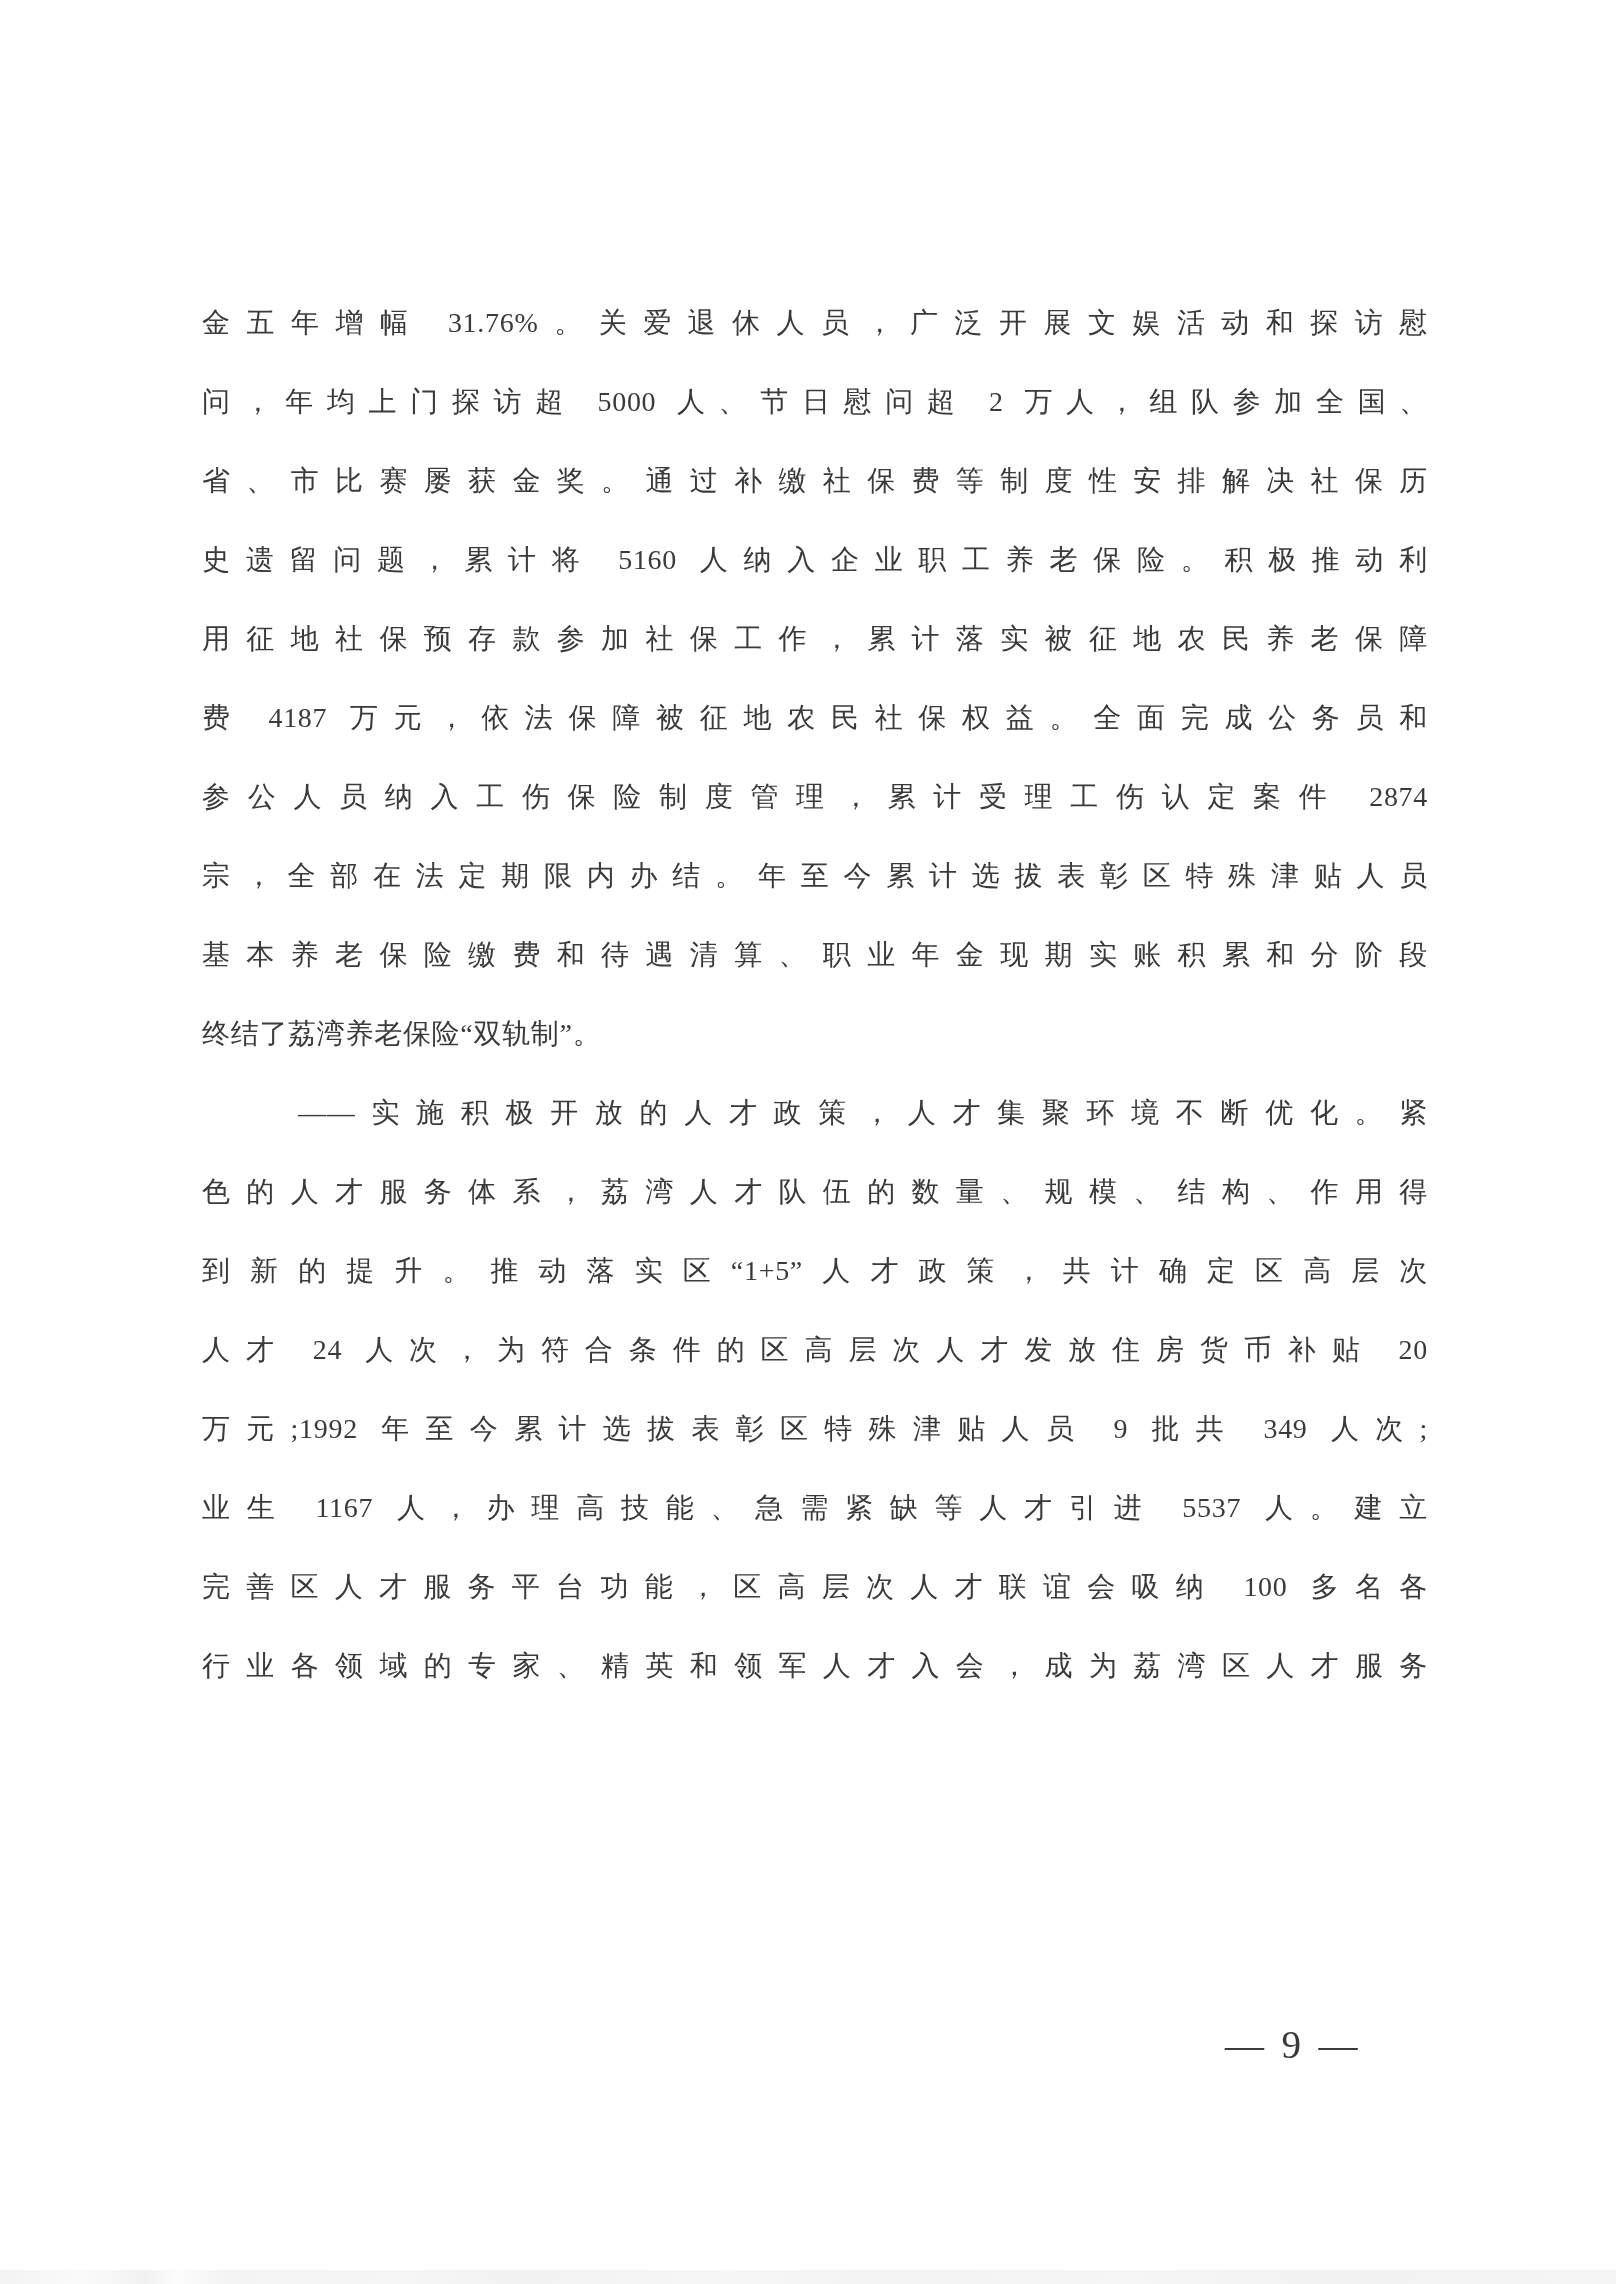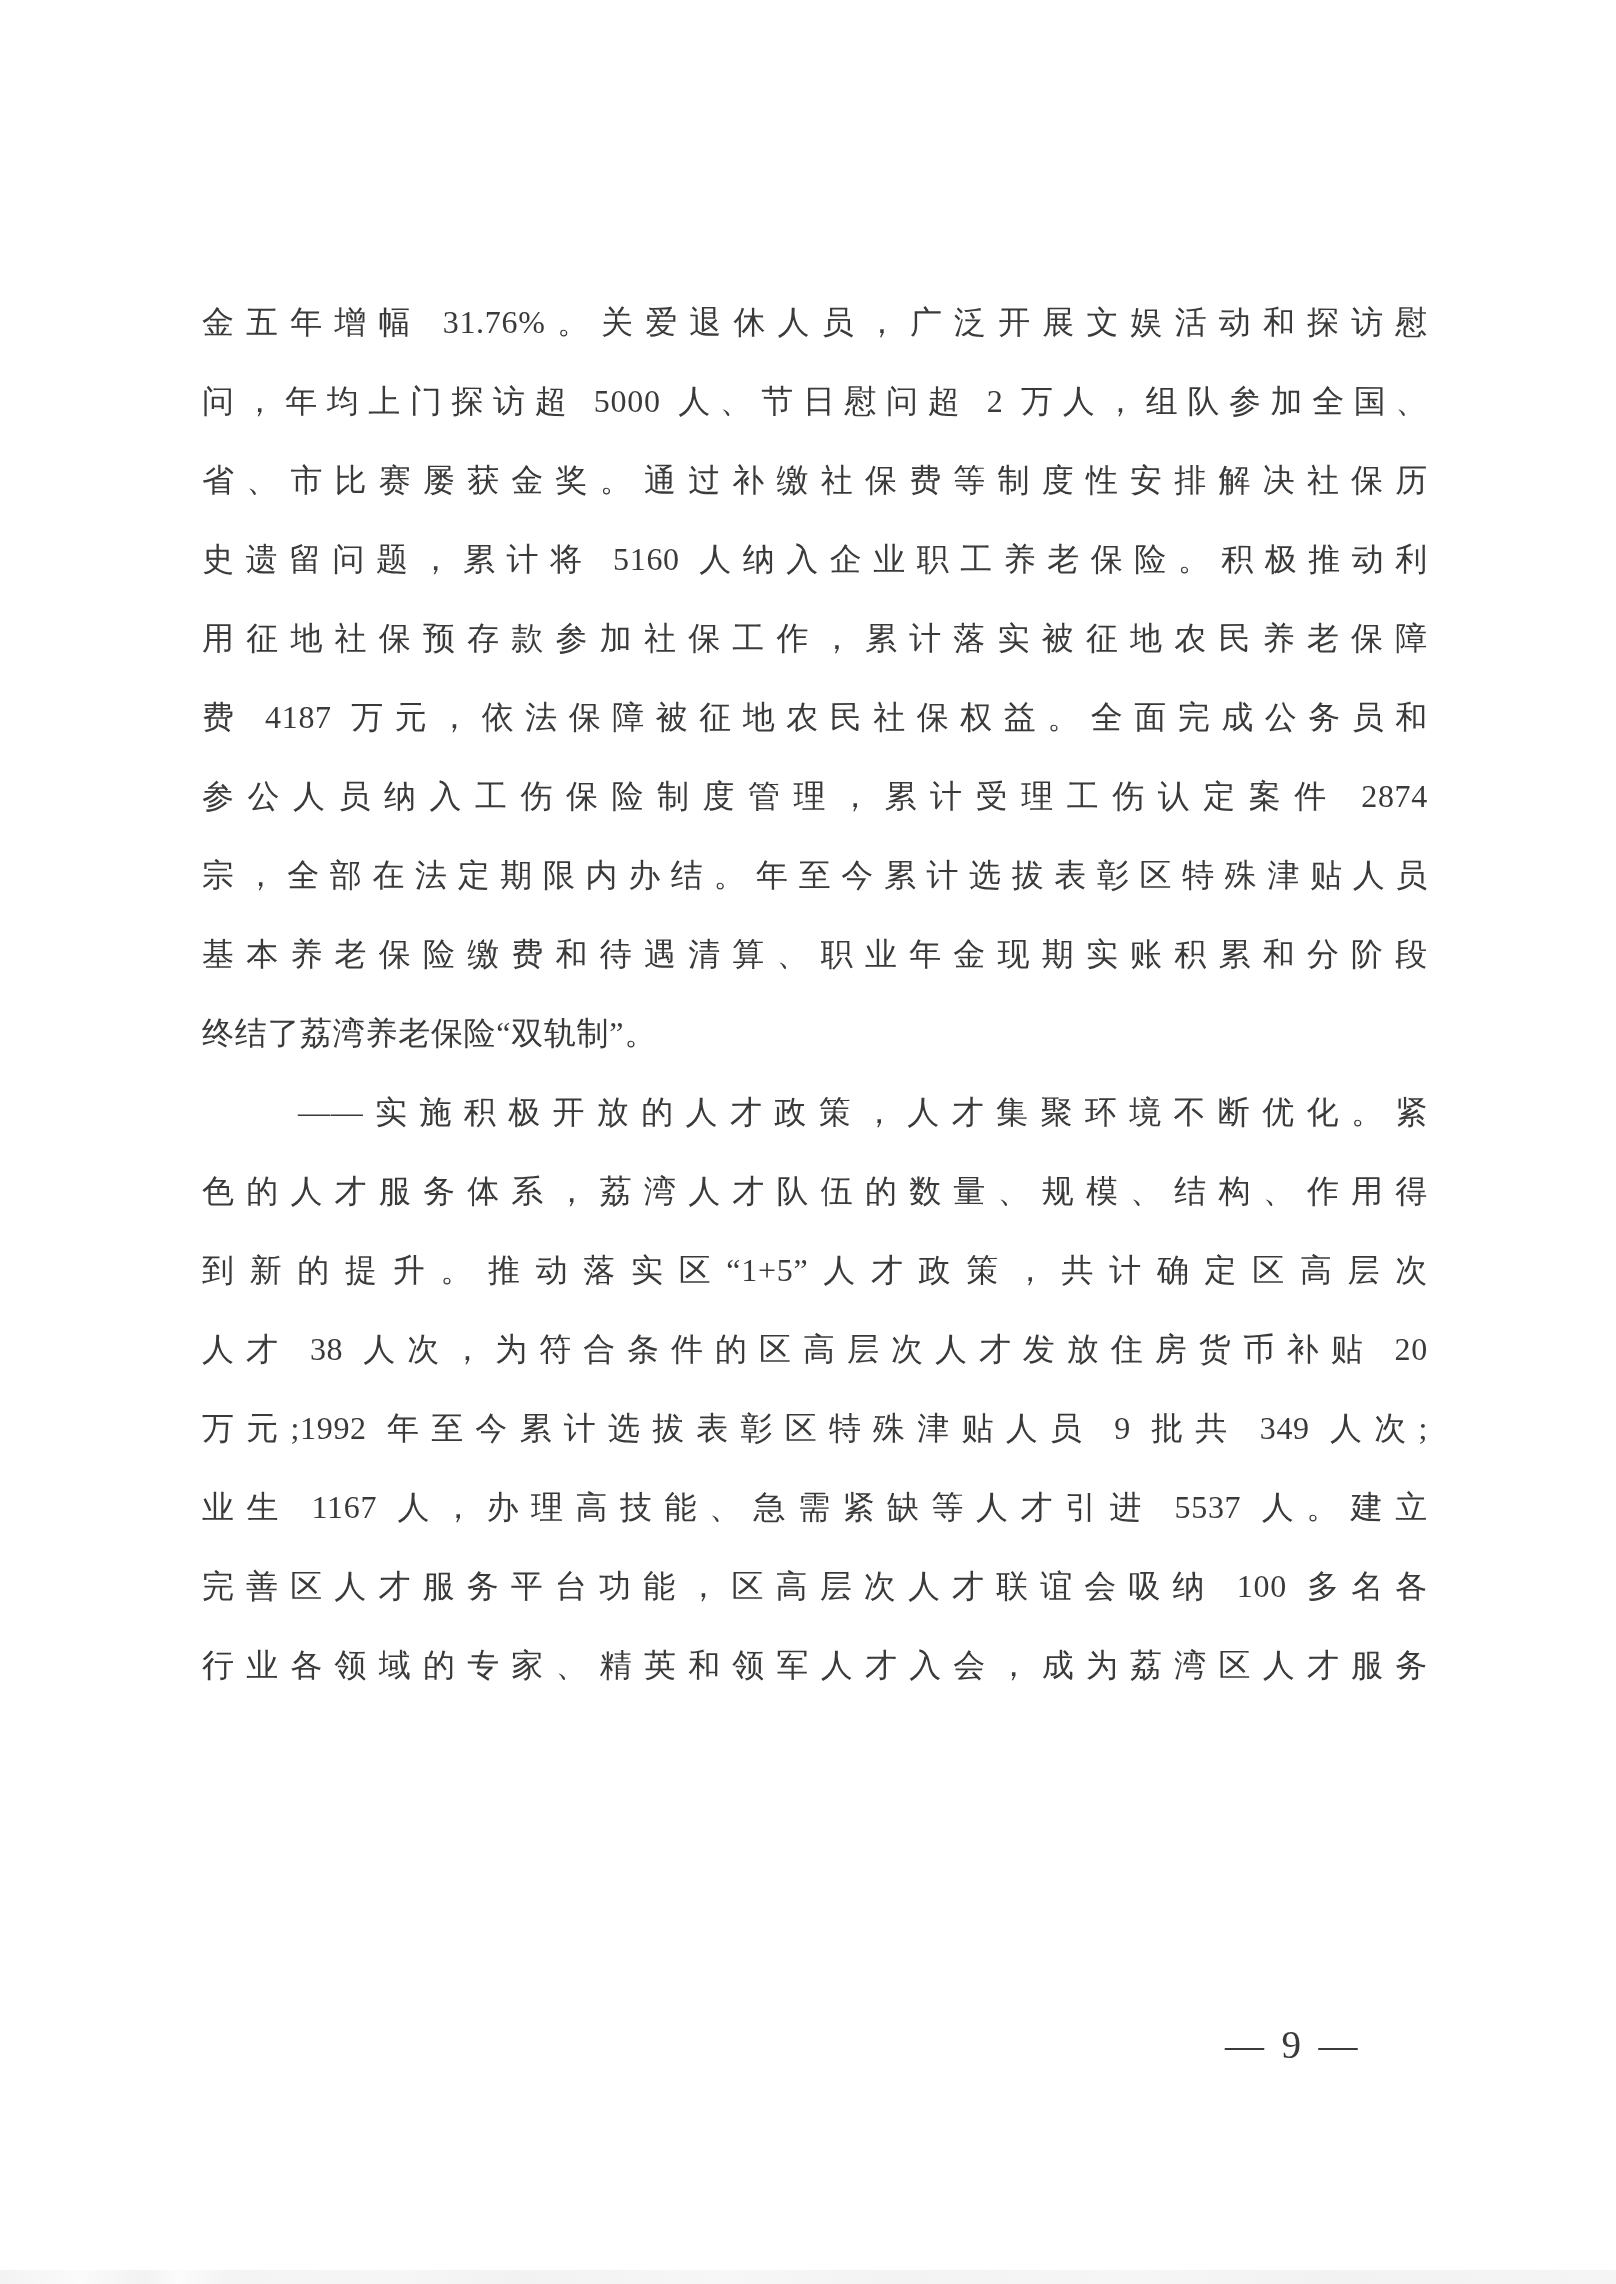--- a/index.html
+++ b/index.html
@@ -24,21 +24,21 @@
       left: 202px;
       top: 283px;
       width: 1226px;
       color: #3a3a3a;
     }
     .para {
       margin: 0;
       padding: 0;
     }
     .line {
-      font-size: 32px;
+      font-size: 28px;
       line-height: 79px;
       height: 79px;
       white-space: nowrap;
       overflow: hidden;
       text-align: justify;
       text-align-last: justify;
       text-justify: inter-character;
       letter-spacing: 0.7px;
     }
     .line.short {
@@ -87,21 +87,21 @@
       <div class="line">参公人员纳入工伤保险制度管理，累计受理工伤认定案件 2874</div>
       <div class="line">宗，全部在法定期限内办结。年至今累计选拔表彰区特殊津贴人员</div>
       <div class="line">基本养老保险缴费和待遇清算、职业年金现期实账积累和分阶段</div>
       <div class="line short">终结了荔湾养老保险“双轨制”。</div>
     </div>
 
     <div class="para">
       <div class="line indent">——实施积极开放的人才政策，人才集聚环境不断优化。紧</div>
       <div class="line">色的人才服务体系，荔湾人才队伍的数量、规模、结构、作用得</div>
       <div class="line">到新的提升。推动落实区“1+5”人才政策，共计确定区高层次</div>
-      <div class="line">人才 38 人次，为符合条件的区高层次人才发放住房货币补贴 20</div>
+      <div class="line">人才 24 人次，为符合条件的区高层次人才发放住房货币补贴 20</div>
       <div class="line">万元;1992 年至今累计选拔表彰区特殊津贴人员 9 批共 349 人次;</div>
       <div class="line">业生 1167 人，办理高技能、急需紧缺等人才引进 5537 人。建立</div>
       <div class="line">完善区人才服务平台功能，区高层次人才联谊会吸纳 100 多名各</div>
       <div class="line">行业各领域的专家、精英和领军人才入会，成为荔湾区人才服务</div>
     </div>
 
   </main>
 
   <div class="page-number">— 9 —</div>
 

